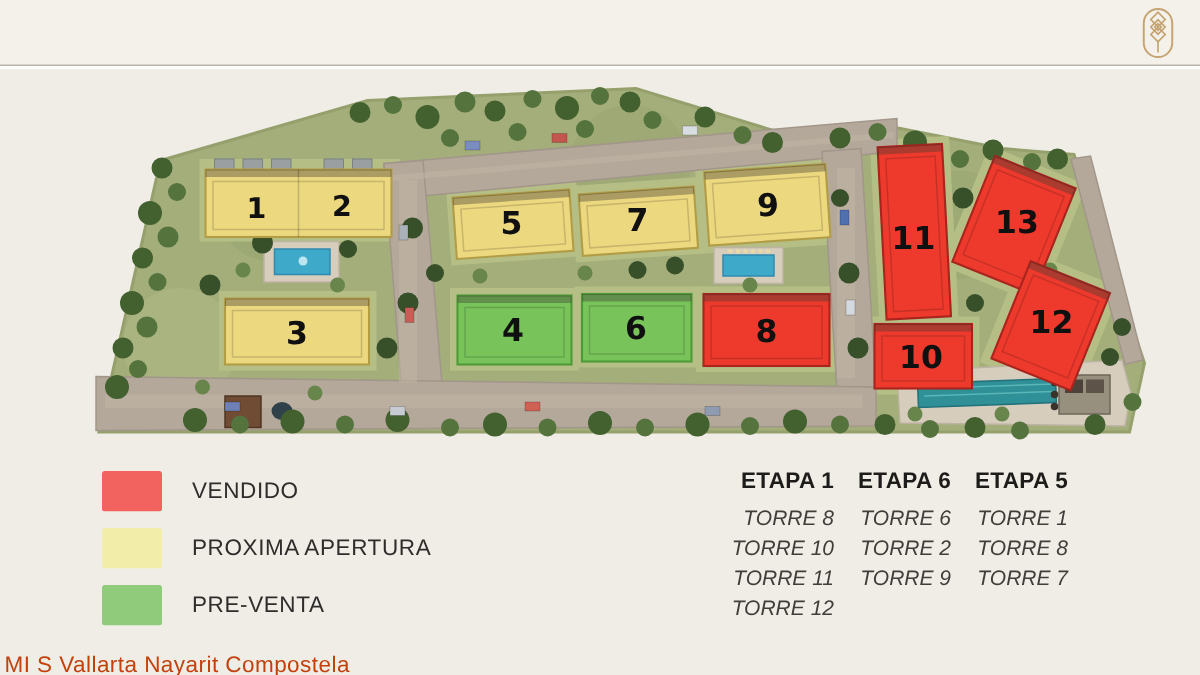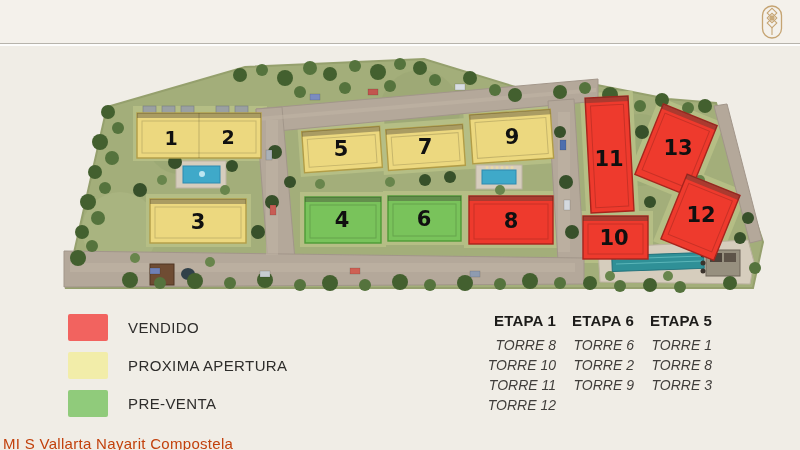--- a/index.html
+++ b/index.html
@@ -378,19 +378,19 @@
     <div class="etapa-col">
       <div class="etapa-title">ETAPA 6</div>
       <div class="tower">TORRE 6</div>
       <div class="tower">TORRE 2</div>
       <div class="tower">TORRE 9</div>
     </div>
     <div class="etapa-col">
       <div class="etapa-title">ETAPA 5</div>
       <div class="tower">TORRE 1</div>
       <div class="tower">TORRE 8</div>
-      <div class="tower">TORRE 3</div>
+      <div class="tower">TORRE 7</div>
     </div>
   </div>
 
   <div class="watermark">MI S Vallarta Nayarit Compostela</div>
 
 </div>
 
 </body></html>

